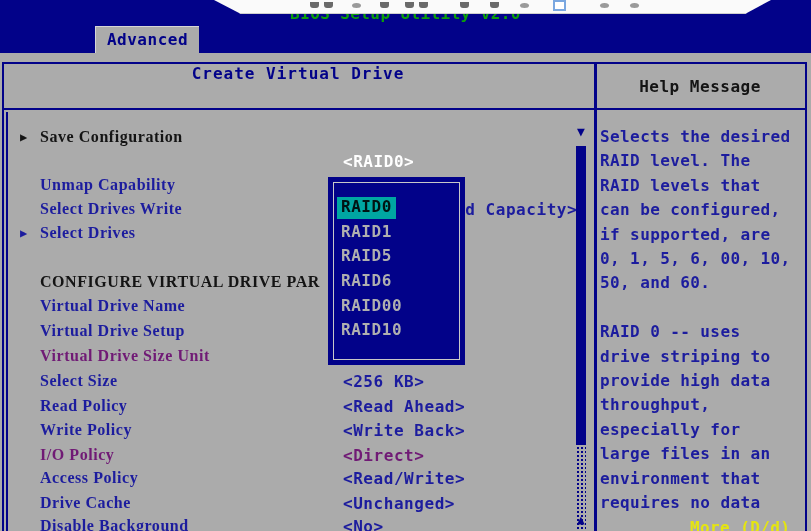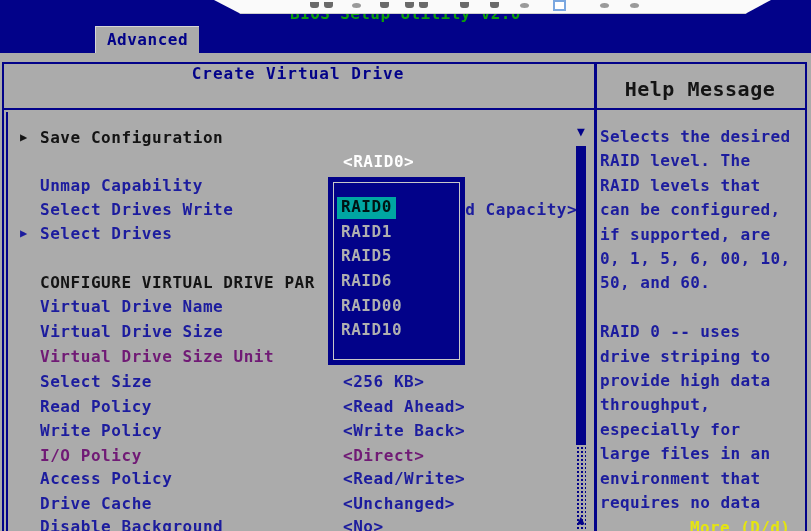--- a/index.html
+++ b/index.html
@@ -44,27 +44,27 @@
   #header-underline { left:2px; top:108px; width:805px; height:2px; background:#020289; z-index:2; }
   #panel-divider { left:594px; top:62px; width:3px; height:469px; background:#020289; z-index:2; }
   #inner-left-line { left:6px; top:112px; width:2px; height:419px; background:#020289; z-index:2; }
 
   #main-title {
     left:4px; top:64px; width:588px; text-align:center;
     font-size:16px; letter-spacing:1px; color:#020289; z-index:2;
   }
   #help-title {
     left:597px; top:77px; width:206px; text-align:center;
-    font-size:20px; letter-spacing:0.5px; color:#141414; z-index:2;
+    font-size:16px; letter-spacing:0.5px; color:#141414; z-index:2;
   }
 
   
   .list-row { position:absolute; left:0; width:594px; height:22px; font-size:16px; letter-spacing:0.55px; z-index:3; }
   .list-row .arrow { position:absolute; left:20px; top:2px; font-size:12px; }
-  .list-row .label { position:absolute; left:40px; top:0; white-space:nowrap; }
+  .list-row .label { position:absolute; left:40px; top:0; white-space:nowrap;font-family:Liberation Serif, serif; }
   .list-row .value { position:absolute; left:343px; top:0; white-space:nowrap; }
   .row-normal   { color:#1C1C9E; }
   .row-black    { color:#141414; }
   .row-selected { color:#FFFFFF; }
   .row-disabled { color:#701a75; }
 
   
   #raid-popup {
     left:328px; top:177px; width:137px; height:188px;
     background:#020289; z-index:8;padding-left:48px;
@@ -144,21 +144,21 @@
   <span class="arrow">▶</span>
   <span class="label">Select Drives</span>
 </div>
 <div class="list-row row-black" style="top:273px">
   <span class="label">CONFIGURE VIRTUAL DRIVE PAR</span>
 </div>
 <div class="list-row row-normal" style="top:297px">
   <span class="label">Virtual Drive Name</span>
 </div>
 <div class="list-row row-normal" style="top:322px">
-  <span class="label">Virtual Drive Size</span>
+  <span class="label">Virtual Drive Setup</span>
 </div>
 <div class="list-row row-disabled" style="top:347px">
   <span class="label">Virtual Drive Size Unit</span>
 </div>
 <div class="list-row row-normal" style="top:372px">
   <span class="label">Select Size</span>
   <span class="value">&lt;256 KB&gt;</span>
 </div>
 <div class="list-row row-normal" style="top:397px">
   <span class="label">Read Policy</span>

